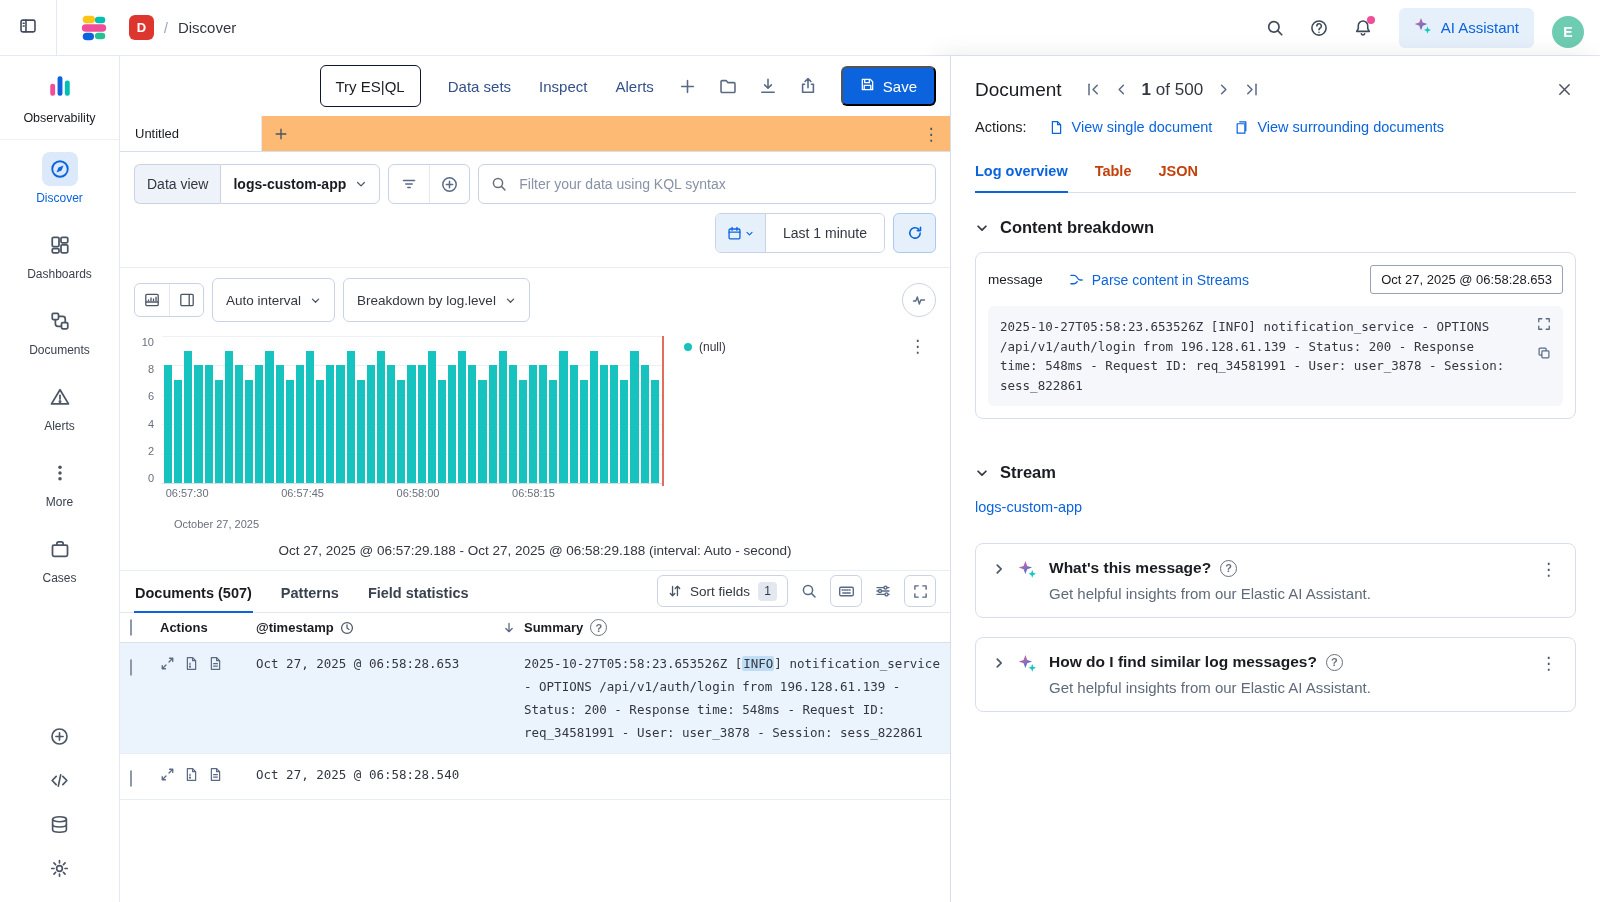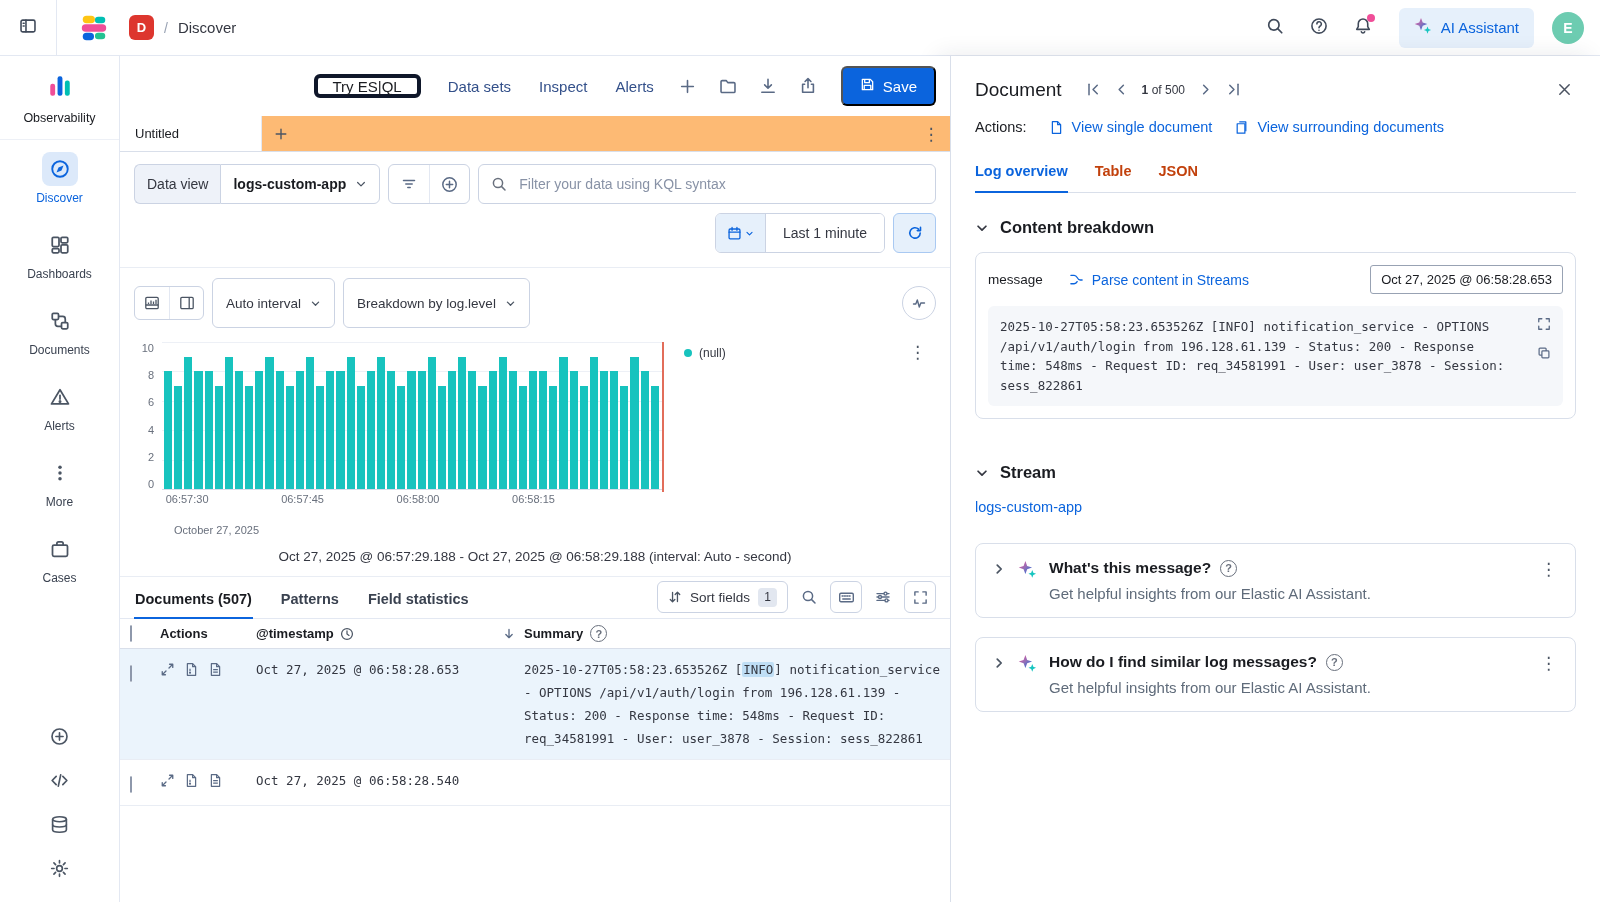--- a/index.html
+++ b/index.html
@@ -7,21 +7,21 @@
   body { font-family:"Liberation Sans", sans-serif; color:#343741; background:#fff; }
   .app { width:1600px; height:902px; display:flex; flex-direction:column; }
 
   
   .top-header { height:56px; flex:0 0 56px; display:flex; align-items:center; border-bottom:1px solid #E3E8F2; padding-right:16px; }
   .menu-btn { width:57px; height:56px; display:flex; align-items:center; justify-content:center; border-right:1px solid #E3E8F2; cursor:pointer; }
   .logo { margin:0 20px 0 22px; display:flex; }
   .space-badge { width:25px; height:25px; border-radius:6px; background:#DD362E; color:#fff; font-weight:700; font-size:13px; display:flex; align-items:center; justify-content:center; cursor:pointer; }
   .crumb-sep { color:#98A2B3; margin:0 10px; font-size:14px; }
   .crumb { font-size:15px; color:#343741; }
-  .header-right { margin-left:auto; display:flex; align-items:center; gap:8px; }
+  .header-right { margin-left:auto; display:flex; align-items:flex-end; gap:8px; }
   .h-icon { width:36px; height:36px; display:flex; align-items:center; justify-content:center; position:relative; cursor:pointer; border-radius:6px; }
   .notif-dot { position:absolute; top:4px; right:6px; width:8px; height:8px; border-radius:50%; background:#F04E98; }
   .ai-btn { height:40px; background:#E6F0FB; border-radius:6px; display:flex; align-items:center; gap:9px; padding:0 15px; color:#0B64DD; font-size:15px; font-weight:500; margin-left:10px; cursor:pointer; }
   .avatar { width:32px; height:32px; border-radius:50%; background:#6DCCB1; color:#fff; font-size:14px; font-weight:700; display:flex; align-items:center; justify-content:center; margin-left:10px; cursor:pointer; }
 
   .body-row { flex:1; display:flex; min-height:0; }
 
   
   .sidebar { width:120px; flex:0 0 120px; border-right:1px solid #E3E8F2; display:flex; flex-direction:column; }
   .brand { display:flex; flex-direction:column; align-items:center; padding:17px 4px 14px; border-bottom:1px solid #EDF0F6; }
@@ -31,21 +31,21 @@
   .nav-item.active .nav-icon { background:#DCE9FA; }
   .nav-label { font-size:12px; margin-top:5px; color:#3A4250; }
   .nav-item.active .nav-label { color:#0B64DD; font-weight:500; }
   .sidebar-spacer { flex:1; }
   .sidebar-bottom { display:flex; flex-direction:column; align-items:center; gap:25px; padding-bottom:24px; }
   .sb-icon { cursor:pointer; display:flex; }
 
   
   .main { width:830px; flex:0 0 830px; display:flex; flex-direction:column; overflow:hidden; position:relative; background:#fff; }
   .main-toolbar { height:60px; flex:0 0 60px; display:flex; align-items:center; justify-content:flex-end; gap:6px; padding:0 14px; }
-  .esql-btn { height:24px; border:4px solid #0f172a; border-radius:6px; padding:0 15px; font-size:15px; color:#1A1C21; display:flex; align-items:center; background:#fff; margin-right:10px; cursor:pointer; }
+  .esql-btn { height:42px; border:1px solid #0f172a; border-radius:6px; padding:0 15px; font-size:15px; color:#1A1C21; display:flex; align-items:center; background:#fff; margin-right:10px; cursor:pointer; }
   .top-link { font-size:15px; color:#33508A; padding:0 11px; cursor:pointer; }
   .tool-icon { width:34px; height:34px; display:flex; align-items:center; justify-content:center; cursor:pointer; }
   .save-btn { height:40px; background:#0B64DD; color:#fff; border-radius:6px; display:flex; align-items:center; gap:8px; padding:0 17px; font-size:15px; font-weight:500; margin-left:10px; cursor:pointer; }
 
   .tab-bar { height:36px; flex:0 0 36px; background:#fdba74; border-bottom:1px solid #D9DFEA; display:flex; align-items:stretch; }
   .tab { width:142px; background:#fff; border-right:1px solid #E3E8F2; display:flex; align-items:center; padding-left:15px; font-size:13px; color:#1A1C21; cursor:pointer; }
   .tab-add { width:38px; display:flex; align-items:center; justify-content:center; cursor:pointer; }
   .tab-menu { margin-left:auto; width:38px; display:flex; align-items:center; justify-content:center; font-size:17px; color:#4B5563; cursor:pointer; }
 
   .query-row { display:flex; gap:8px; padding:12px 14px 0; }
@@ -65,21 +65,21 @@
   .range-cal { width:50px; background:#E6F0FB; display:flex; align-items:center; justify-content:center; gap:3px; border-right:1px solid #CBD3E3; }
   .range-text { display:flex; align-items:center; padding:0 17px; font-size:14px; color:#343741; background:#fff; }
   .refresh-btn { width:43px; height:40px; border:1px solid #A9C9F2; background:#E6F0FB; border-radius:6px; display:flex; align-items:center; justify-content:center; cursor:pointer; }
 
   .divider { border-top:1px solid #E9EDF4; }
 
   .chart-controls { display:flex; align-items:center; gap:8px; padding:10px 14px; }
   .ctl-toggle-group { display:flex; border:1px solid #CBD3E3; border-radius:6px; overflow:hidden; }
   .ctl-toggle-group > div { width:34px; height:32px; display:flex; align-items:center; justify-content:center; cursor:pointer; }
   .ctl-toggle-group > div + div { border-left:1px solid #E3E8F2; }
-  .ctl-dd { height:50px; border:1px solid #CBD3E3; border-radius:6px; background:#fff; display:flex; align-items:center; gap:9px; padding:0 13px; font-size:13.5px; color:#343741; cursor:pointer; }
+  .ctl-dd { height:44px; border:1px solid #CBD3E3; border-radius:6px; background:#fff; display:flex; align-items:center; gap:9px; padding:0 13px; font-size:13.5px; color:#343741; cursor:pointer; }
   .chart-settings { margin-left:auto; width:34px; height:34px; border:1px solid #CBD3E3; border-radius:50%; display:flex; align-items:center; justify-content:center; cursor:pointer; }
 
   .chart-wrap { padding:4px 14px 0; }
   .chart-row { display:flex; align-items:flex-start; }
   .y-axis { width:28px; height:148px; display:flex; flex-direction:column; justify-content:space-between; align-items:flex-end; padding-right:8px; font-size:11px; color:#69707D; }
   .plot { position:relative; width:502px; height:148px; border-bottom:1px solid #D6DCE8; }
   .gridline { position:absolute; left:0; right:0; height:1px; background:#EDF0F6; }
   .bars { position:absolute; left:2px; right:5px; top:0; bottom:0; display:flex; align-items:flex-end; gap:2px; }
   .bar { flex:1; background:#17C3BE; }
   .now-line { position:absolute; right:0; top:0; bottom:-3px; width:2px; background:#E26D5A; }
@@ -117,21 +117,21 @@
   .row-time { width:268px; }
   .row-summary { flex:1; word-break:break-word; }
   .level-badge { background:#BFDEF5; border-radius:2px; padding:0 1px; }
 
   
   .flyout { flex:1; border-left:1px solid #D9DFEA; box-shadow:-12px 0 22px rgba(30,40,60,0.10); padding:22px 24px; background:#fff; overflow:hidden; }
   .fly-head { display:flex; align-items:center; }
   .fly-title { font-size:19px; font-weight:400; color:#1A1C21; margin-right:24px; }
   .pager { display:flex; align-items:center; gap:13px; }
   .pager .pg { cursor:pointer; display:flex; }
-  .pager-text { font-size:12px; color:#343741; }
+  .pager-text { font-size:17px; color:#343741; }
   .pager-cur { font-weight:700; }
   .fly-close { margin-left:auto; cursor:pointer; display:flex; padding:4px; }
   .fly-actions { display:flex; align-items:center; gap:22px; margin-top:18px; font-size:14.5px; }
   .fly-actions-label { color:#1A1C21; }
   .fly-link { display:flex; align-items:center; gap:8px; color:#0B64DD; cursor:pointer; }
   .fly-tabs { display:flex; gap:27px; margin-top:28px; border-bottom:1px solid #D9DFEA; }
   .fly-tab { font-size:14.5px; font-weight:700; color:#c2410c; padding-bottom:12px; border-bottom:2px solid transparent; margin-bottom:-1px; cursor:pointer; }
   .fly-tab.active { color:#0B64DD; border-bottom-color:#0B64DD; }
   .section-head { display:flex; align-items:center; gap:11px; margin-top:25px; font-size:16.5px; font-weight:700; color:#1A1C21; }
   .section-head .chev { cursor:pointer; display:flex; }

